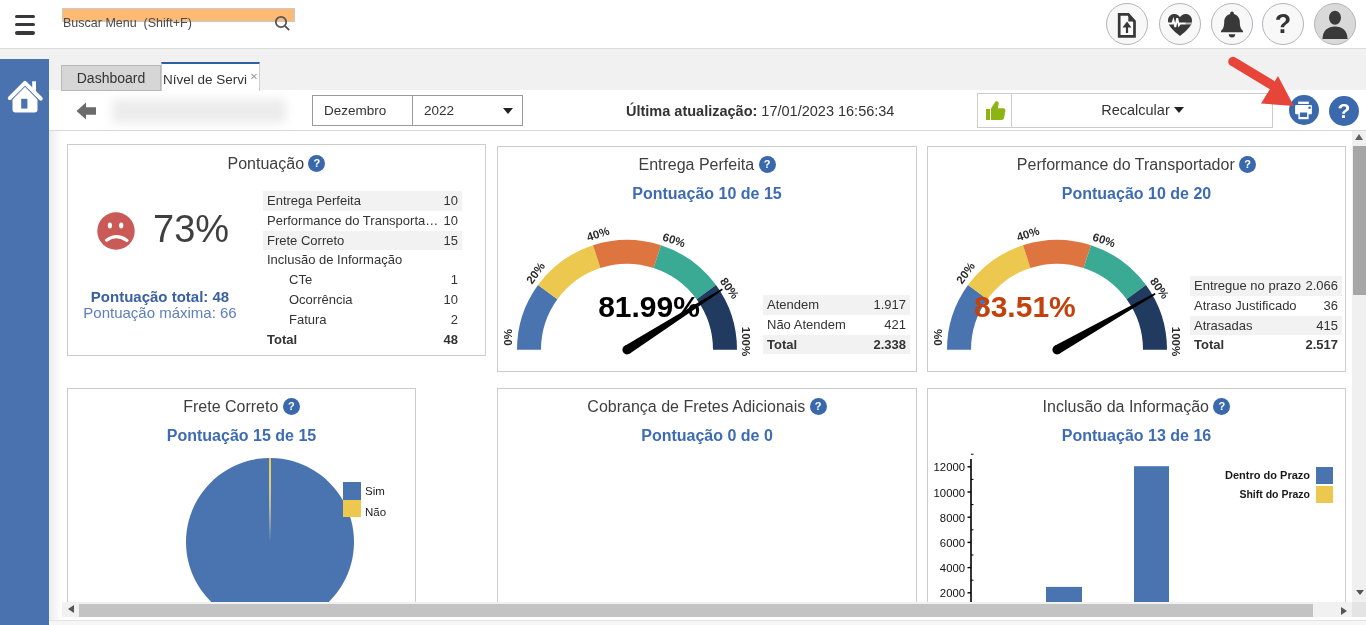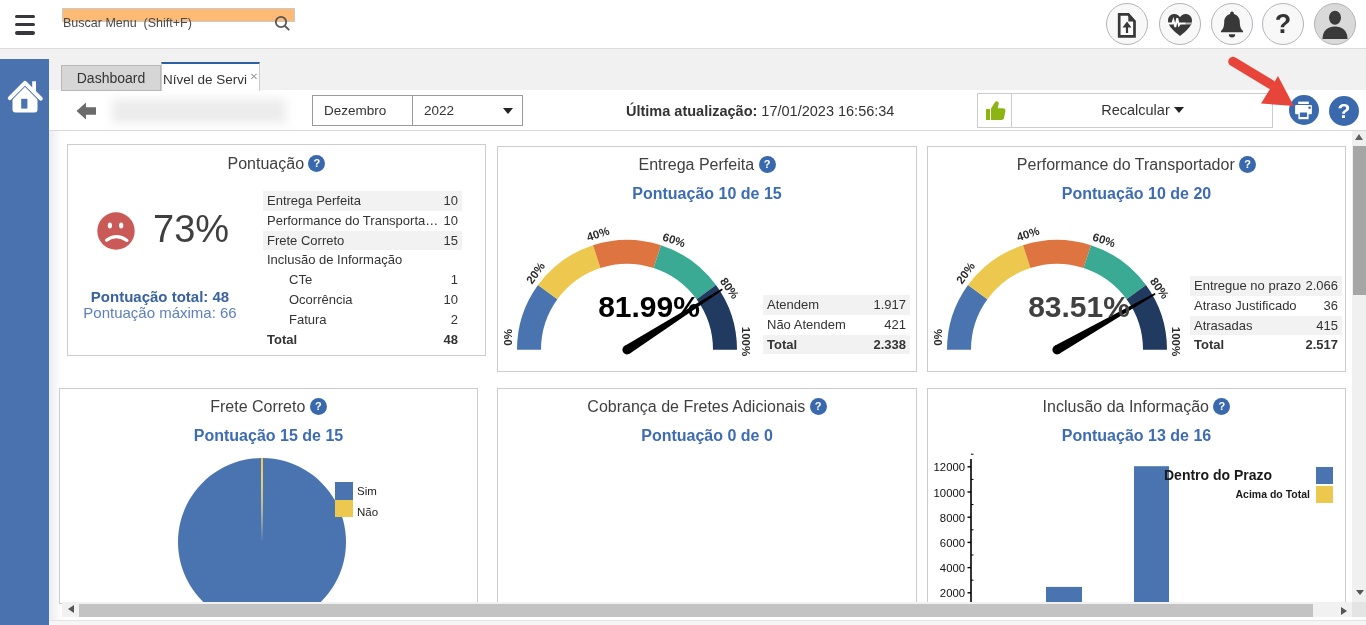--- a/index.html
+++ b/index.html
@@ -148,29 +148,29 @@
       <path d="M 218.0 138.1 A 110.0 110.0 0 0 1 239.0 202.8 L 215.0 202.8 A 86.0 86.0 0 0 0 198.6 152.3 Z" fill="#213a60"></path>
       <text x="0" y="0" transform="translate(11.1,190.4) rotate(-90)" text-anchor="middle" dominant-baseline="middle" font-family="Liberation Sans, sans-serif" font-size="11.5" font-weight="bold" fill="#2b2b2b">0%</text>
       <text x="0" y="0" transform="translate(38.2,126.6) rotate(-54)" text-anchor="middle" dominant-baseline="middle" font-family="Liberation Sans, sans-serif" font-size="11.5" font-weight="bold" fill="#2b2b2b">20%</text>
       <text x="0" y="0" transform="translate(100.3,87.8) rotate(-18)" text-anchor="middle" dominant-baseline="middle" font-family="Liberation Sans, sans-serif" font-size="11.5" font-weight="bold" fill="#2b2b2b">40%</text>
       <text x="0" y="0" transform="translate(175.7,93.9) rotate(18)" text-anchor="middle" dominant-baseline="middle" font-family="Liberation Sans, sans-serif" font-size="11.5" font-weight="bold" fill="#2b2b2b">60%</text>
       <text x="0" y="0" transform="translate(230.6,141.8) rotate(54)" text-anchor="middle" dominant-baseline="middle" font-family="Liberation Sans, sans-serif" font-size="11.5" font-weight="bold" fill="#2b2b2b">80%</text>
       <text x="0" y="0" transform="translate(247.2,194.5) rotate(90)" text-anchor="middle" dominant-baseline="middle" font-family="Liberation Sans, sans-serif" font-size="11.5" font-weight="bold" fill="#2b2b2b">100%</text>
       <polygon points="126.7,198.8 226.8,146.1 227.6,147.5 131.3,206.8" fill="#000"></polygon>
       <circle cx="129.0" cy="202.8" r="4.6" fill="#000"></circle>
     </svg>
-    <div style="position:absolute;left:46px;top:143px;width:210px;text-align:center;font-size:30px;font-weight:bold;color:#404040;white-space:nowrap">83.51%</div>
+    <div style="position:absolute;left:46px;top:143px;width:210px;font-size:30px;font-weight:bold;color:#c2410c;white-space:nowrap">83.51%</div>
     <div style="position:absolute;left:262px;top:129px;width:152px;font-size:13px;color:#333">
       <div style="background:#f2f2f2;height:19.8px;line-height:19.8px;padding:0 4px;white-space:nowrap"><span style="float:right">2.066</span>Entregue no prazo</div>
       <div style="height:19.8px;line-height:19.8px;padding:0 4px;white-space:nowrap"><span style="float:right">36</span>Atraso Justificado</div>
       <div style="background:#f2f2f2;height:19.8px;line-height:19.8px;padding:0 4px;white-space:nowrap"><span style="float:right">415</span>Atrasadas</div>
       <div style="font-weight:bold;height:19.8px;line-height:19.8px;padding:0 4px;white-space:nowrap"><span style="float:right">2.517</span>Total</div>
     </div>
   </div>
-<div class="panel" style="left:59px;top:388px;width:419px;height:216px;overflow:hidden">
+<div class="panel" style="left:67px;top:388px;width:349px;height:216px;overflow:hidden">
     <div class="ptitle" style="top:9px">Frete Correto <span class="qc">?</span></div>
     <div class="psub" style="top:38px">Pontuação 15 de 15</div>
     <svg style="position:absolute;left:0;top:0" width="419" height="216" viewBox="0 0 419 216">
 <path d="M 202 153 L 203.0 69.0 A 84 84 0 1 1 201.0 69.0 Z" fill="#4a74b0"></path>
 <path d="M 202 153 L 201.0 69.0 A 84 84 0 0 1 203.0 69.0 Z" fill="#edc84e"></path>
 </svg>
     <div style="position:absolute;left:275px;top:93px;width:18px;height:17.5px;background:#4a74b0"></div>
     <div style="position:absolute;left:297px;top:96px;font-size:11.5px;color:#222">Sim</div>
     <div style="position:absolute;left:275px;top:110.5px;width:18px;height:17.5px;background:#edc84e"></div>
     <div style="position:absolute;left:297px;top:116.5px;font-size:11.5px;color:#222">Não</div>
@@ -198,23 +198,23 @@
       <line x1="43" y1="140.8" x2="45.5" y2="140.8" stroke="#000" stroke-width="1"></line>
       <text x="37" y="183.1" text-anchor="end" font-family="Liberation Sans, sans-serif" font-size="11.3" fill="#111">4000</text>
       <line x1="39.5" y1="178.6" x2="43" y2="178.6" stroke="#000" stroke-width="1.4"></line>
       <line x1="43" y1="166.0" x2="45.5" y2="166.0" stroke="#000" stroke-width="1"></line>
       <text x="37" y="208.3" text-anchor="end" font-family="Liberation Sans, sans-serif" font-size="11.3" fill="#111">2000</text>
       <line x1="39.5" y1="203.8" x2="43" y2="203.8" stroke="#000" stroke-width="1.4"></line>
       <line x1="43" y1="191.2" x2="45.5" y2="191.2" stroke="#000" stroke-width="1"></line>
       <rect x="118" y="197.9" width="36" height="30" fill="#4a74b0"></rect>
       <rect x="206" y="77.2" width="35" height="150" fill="#4a74b0"></rect>
     </svg>
-    <div style="position:absolute;left:236px;top:80px;width:130px;text-align:left;font-size:14px;font-weight:bold;color:#1a1a1a;line-height:13px">Dentro do Prazo</div>
+    <div style="position:absolute;left:252px;top:80px;width:130px;text-align:right;font-size:11px;font-weight:bold;color:#1a1a1a;line-height:13px">Dentro do Prazo</div>
     <div style="position:absolute;left:388px;top:77.5px;width:17px;height:17px;background:#4a74b0"></div>
-    <div style="position:absolute;left:252px;top:98.5px;width:130px;text-align:right;font-size:10.5px;font-weight:bold;color:#1a1a1a;line-height:13px">Acima do Total</div>
+    <div style="position:absolute;left:252px;top:98.5px;width:130px;text-align:right;font-size:10.5px;font-weight:bold;color:#1a1a1a;line-height:13px">Shift do Prazo</div>
     <div style="position:absolute;left:388px;top:96.5px;width:17px;height:17px;background:#edc84e"></div>
   </div>
 <div class="abs" style="left:1352px;top:131px;width:14px;height:473px;background:#f0f0f0"></div>
 <div class="abs" style="left:1353px;top:146px;width:13px;height:149px;background:#a6a6a6"></div>
 <div class="abs" style="left:1355px;top:134px;width:0;height:0;border-left:4.5px solid transparent;border-right:4.5px solid transparent;border-bottom:6px solid #606060"></div>
 <div class="abs" style="left:1355.5px;top:590px;width:0;height:0;border-left:4px solid transparent;border-right:4px solid transparent;border-top:5px solid #555"></div>
 <div class="abs" style="left:62px;top:602px;width:1290px;height:15px;background:#f1f1f1"></div>
 <div class="abs" style="left:79px;top:604px;width:1234px;height:12.5px;background:#c3c3c3"></div>
 <div class="abs" style="left:68px;top:605px;width:0;height:0;border-top:4.5px solid transparent;border-bottom:4.5px solid transparent;border-right:6px solid #555"></div>
 <div class="abs" style="left:1341px;top:607px;width:0;height:0;border-top:4.5px solid transparent;border-bottom:4.5px solid transparent;border-left:6px solid #555"></div>

